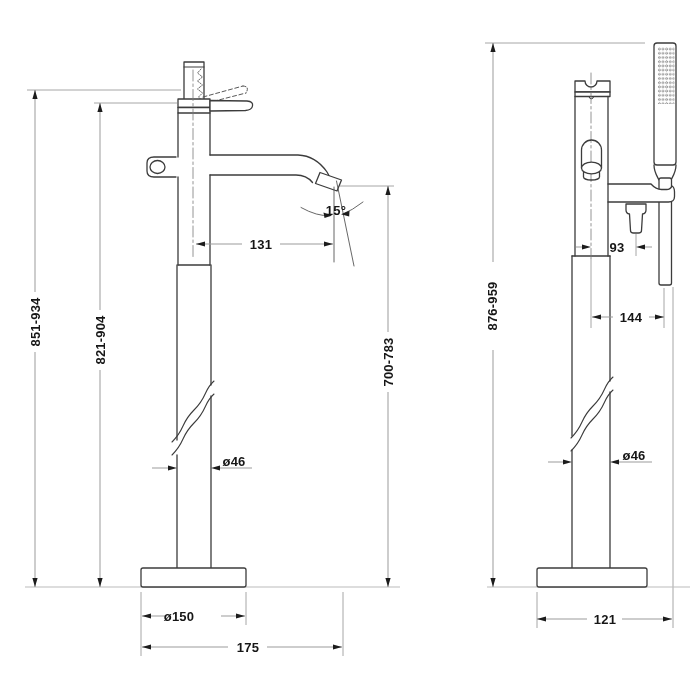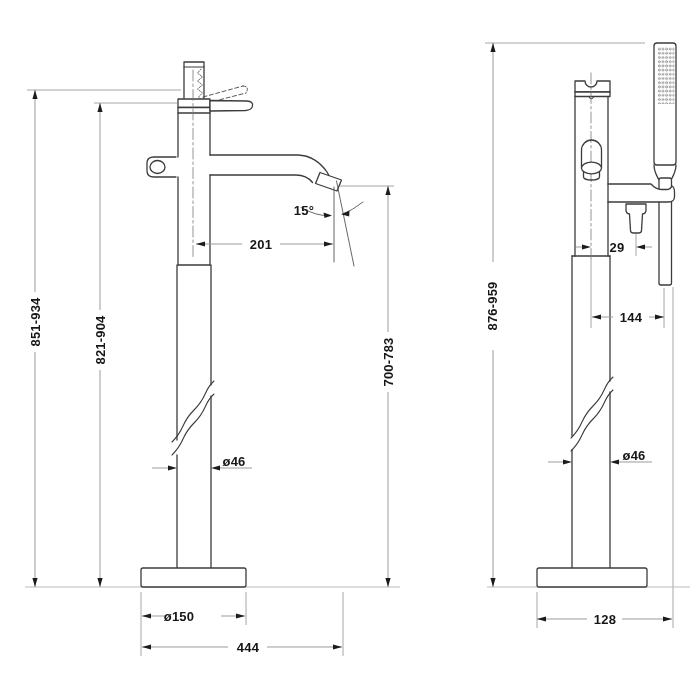--- a/index.html
+++ b/index.html
@@ -168,25 +168,25 @@
     <polygon points="572,462 563,459.4 563,464.6"></polygon>
     <polygon points="610,462 619,459.4 619,464.6"></polygon>
     <polygon points="537,619 546,616.4 546,621.6"></polygon>
     <polygon points="672,619 663,616.4 663,621.6"></polygon>
   </g>
 </svg>
 
 <div class="dim v" style="left:35px;top:322px">851-934</div>
 <div class="dim v" style="left:100px;top:340px">821-904</div>
 <div class="dim v" style="left:388px;top:362px">700-783</div>
-<div class="dim" style="left:261px;top:244px">201</div>
-<div class="dim" style="left:304px;top:210px">15°</div>
+<div class="dim" style="left:261px;top:244px">131</div>
+<div class="dim" style="left:336px;top:210px">15°</div>
 <div class="dim" style="left:234px;top:461px">ø46</div>
 <div class="dim" style="left:179px;top:616px">ø150</div>
-<div class="dim" style="left:248px;top:647px">444</div>
+<div class="dim" style="left:248px;top:647px">175</div>
 
 <div class="dim v" style="left:492px;top:306px">876-959</div>
-<div class="dim" style="left:617px;top:247px">29</div>
+<div class="dim" style="left:617px;top:247px">93</div>
 <div class="dim" style="left:631px;top:317px">144</div>
 <div class="dim" style="left:634px;top:455px">ø46</div>
-<div class="dim" style="left:605px;top:619px">128</div>
+<div class="dim" style="left:605px;top:619px">121</div>
 
 </div>
 
 </body></html>

